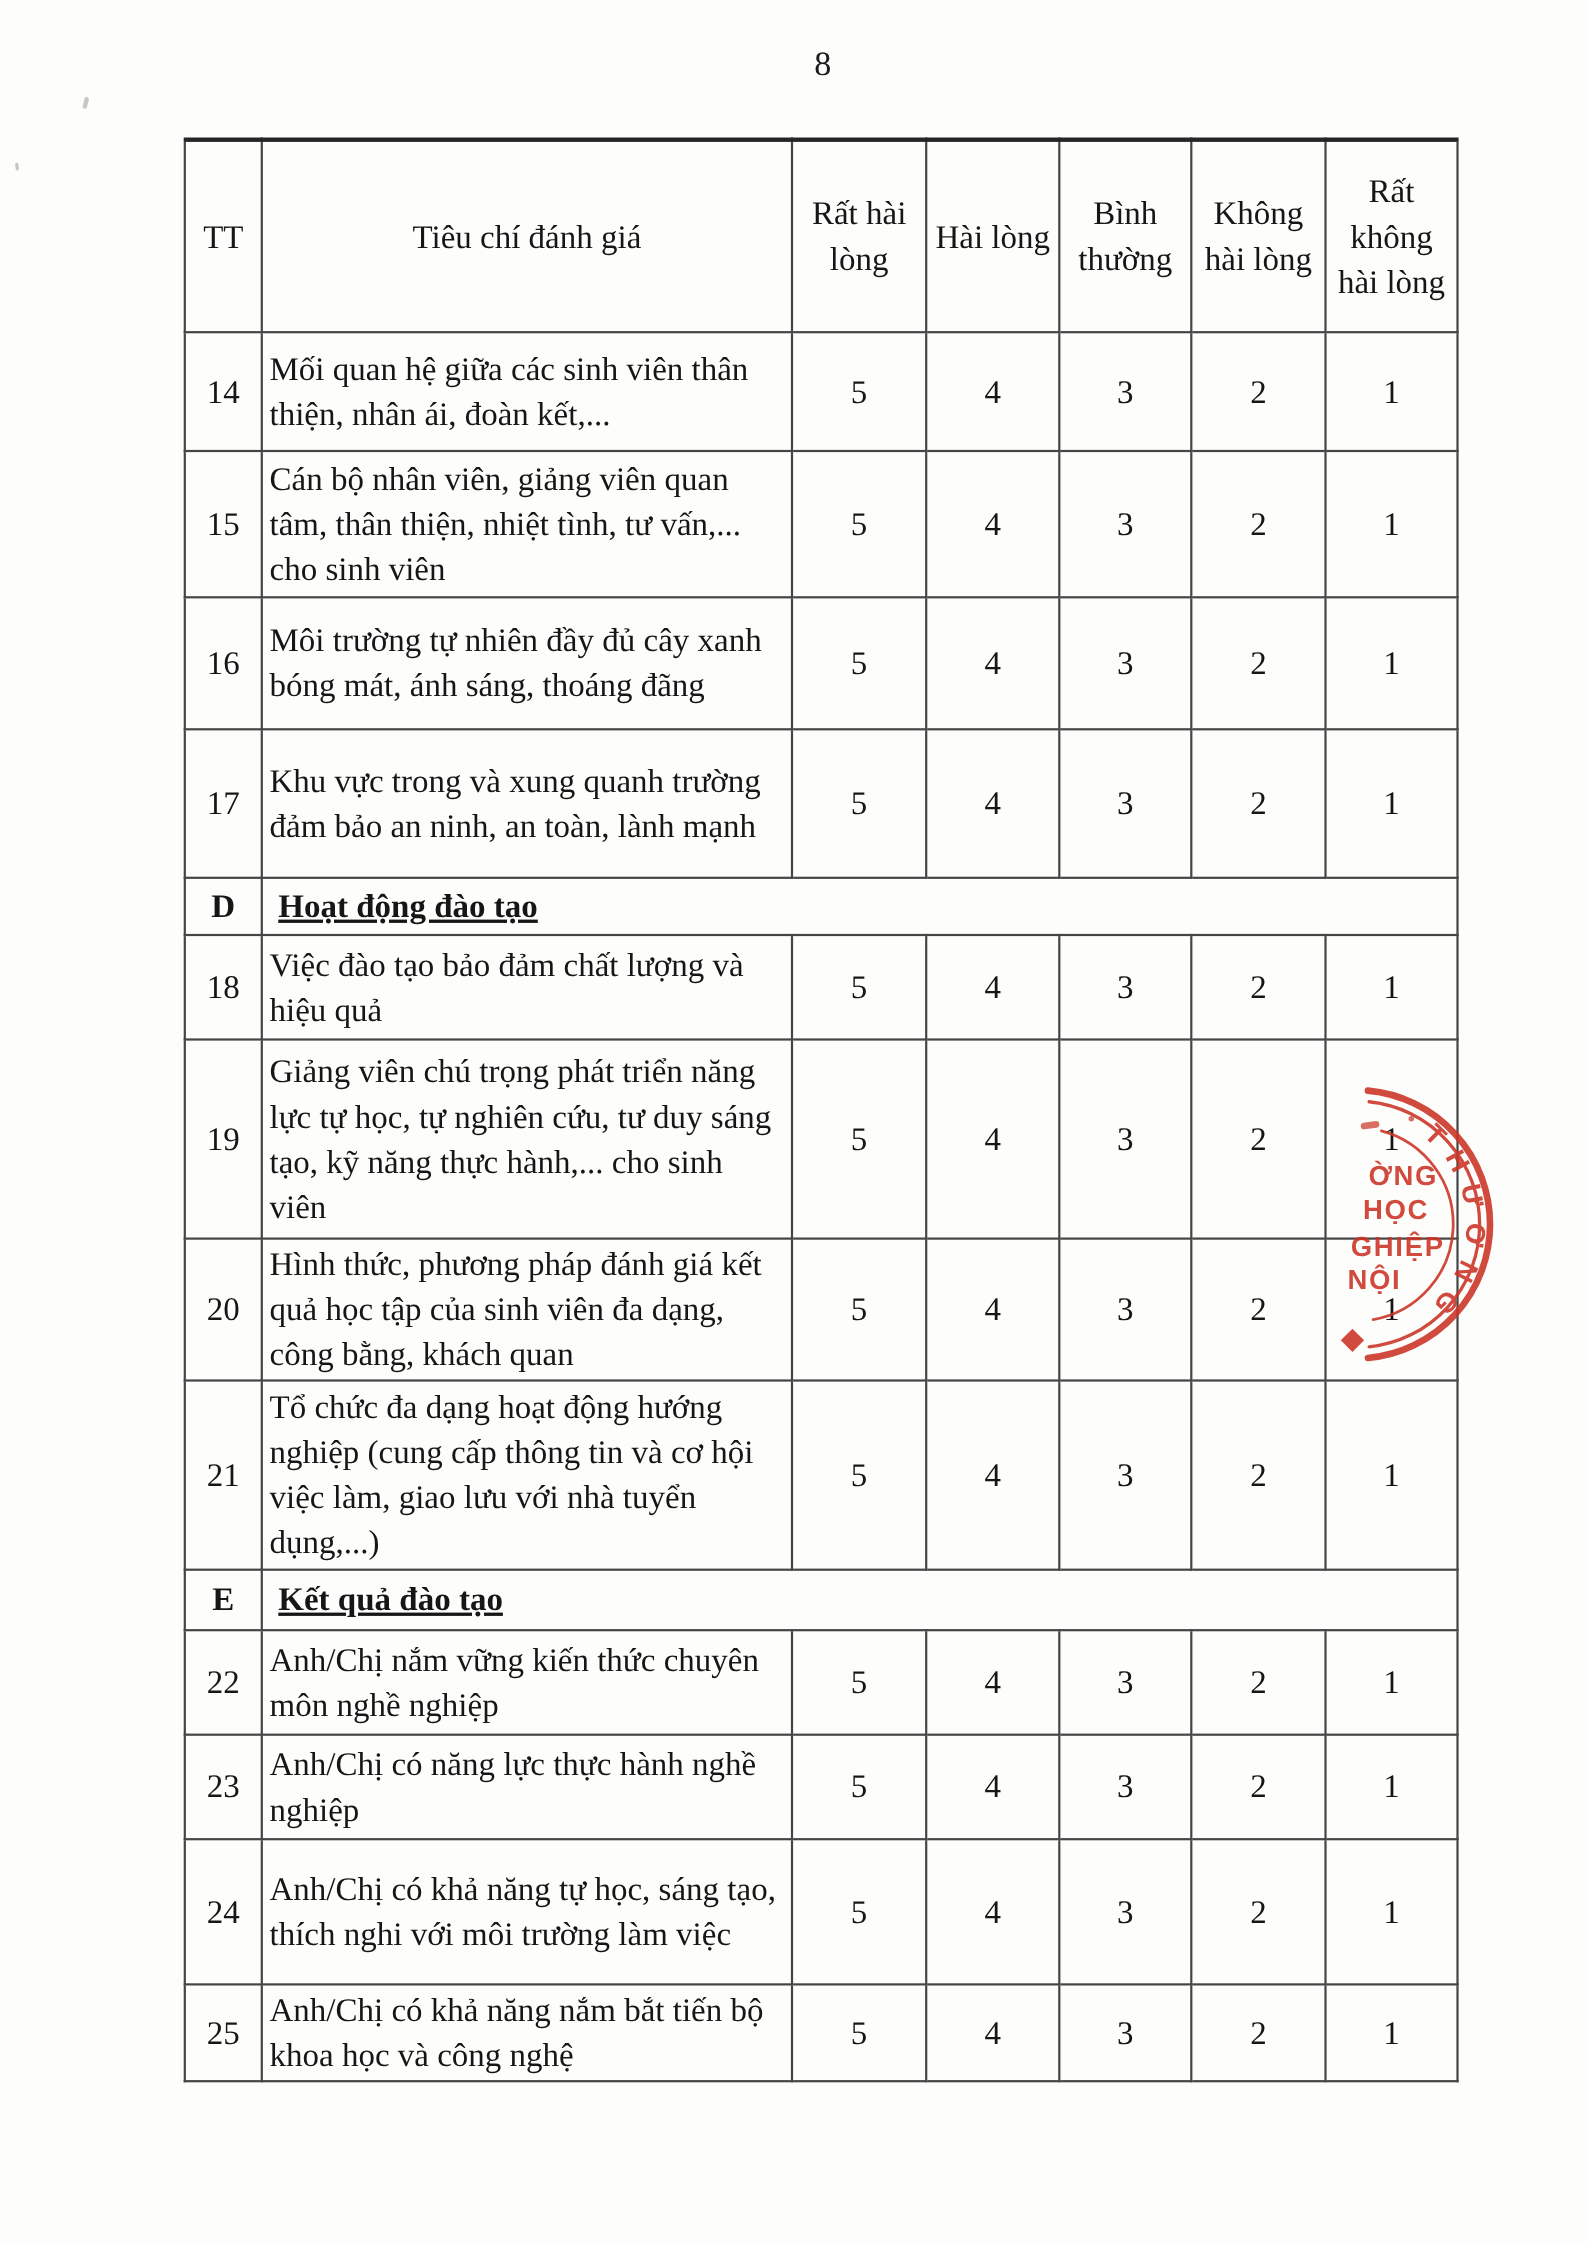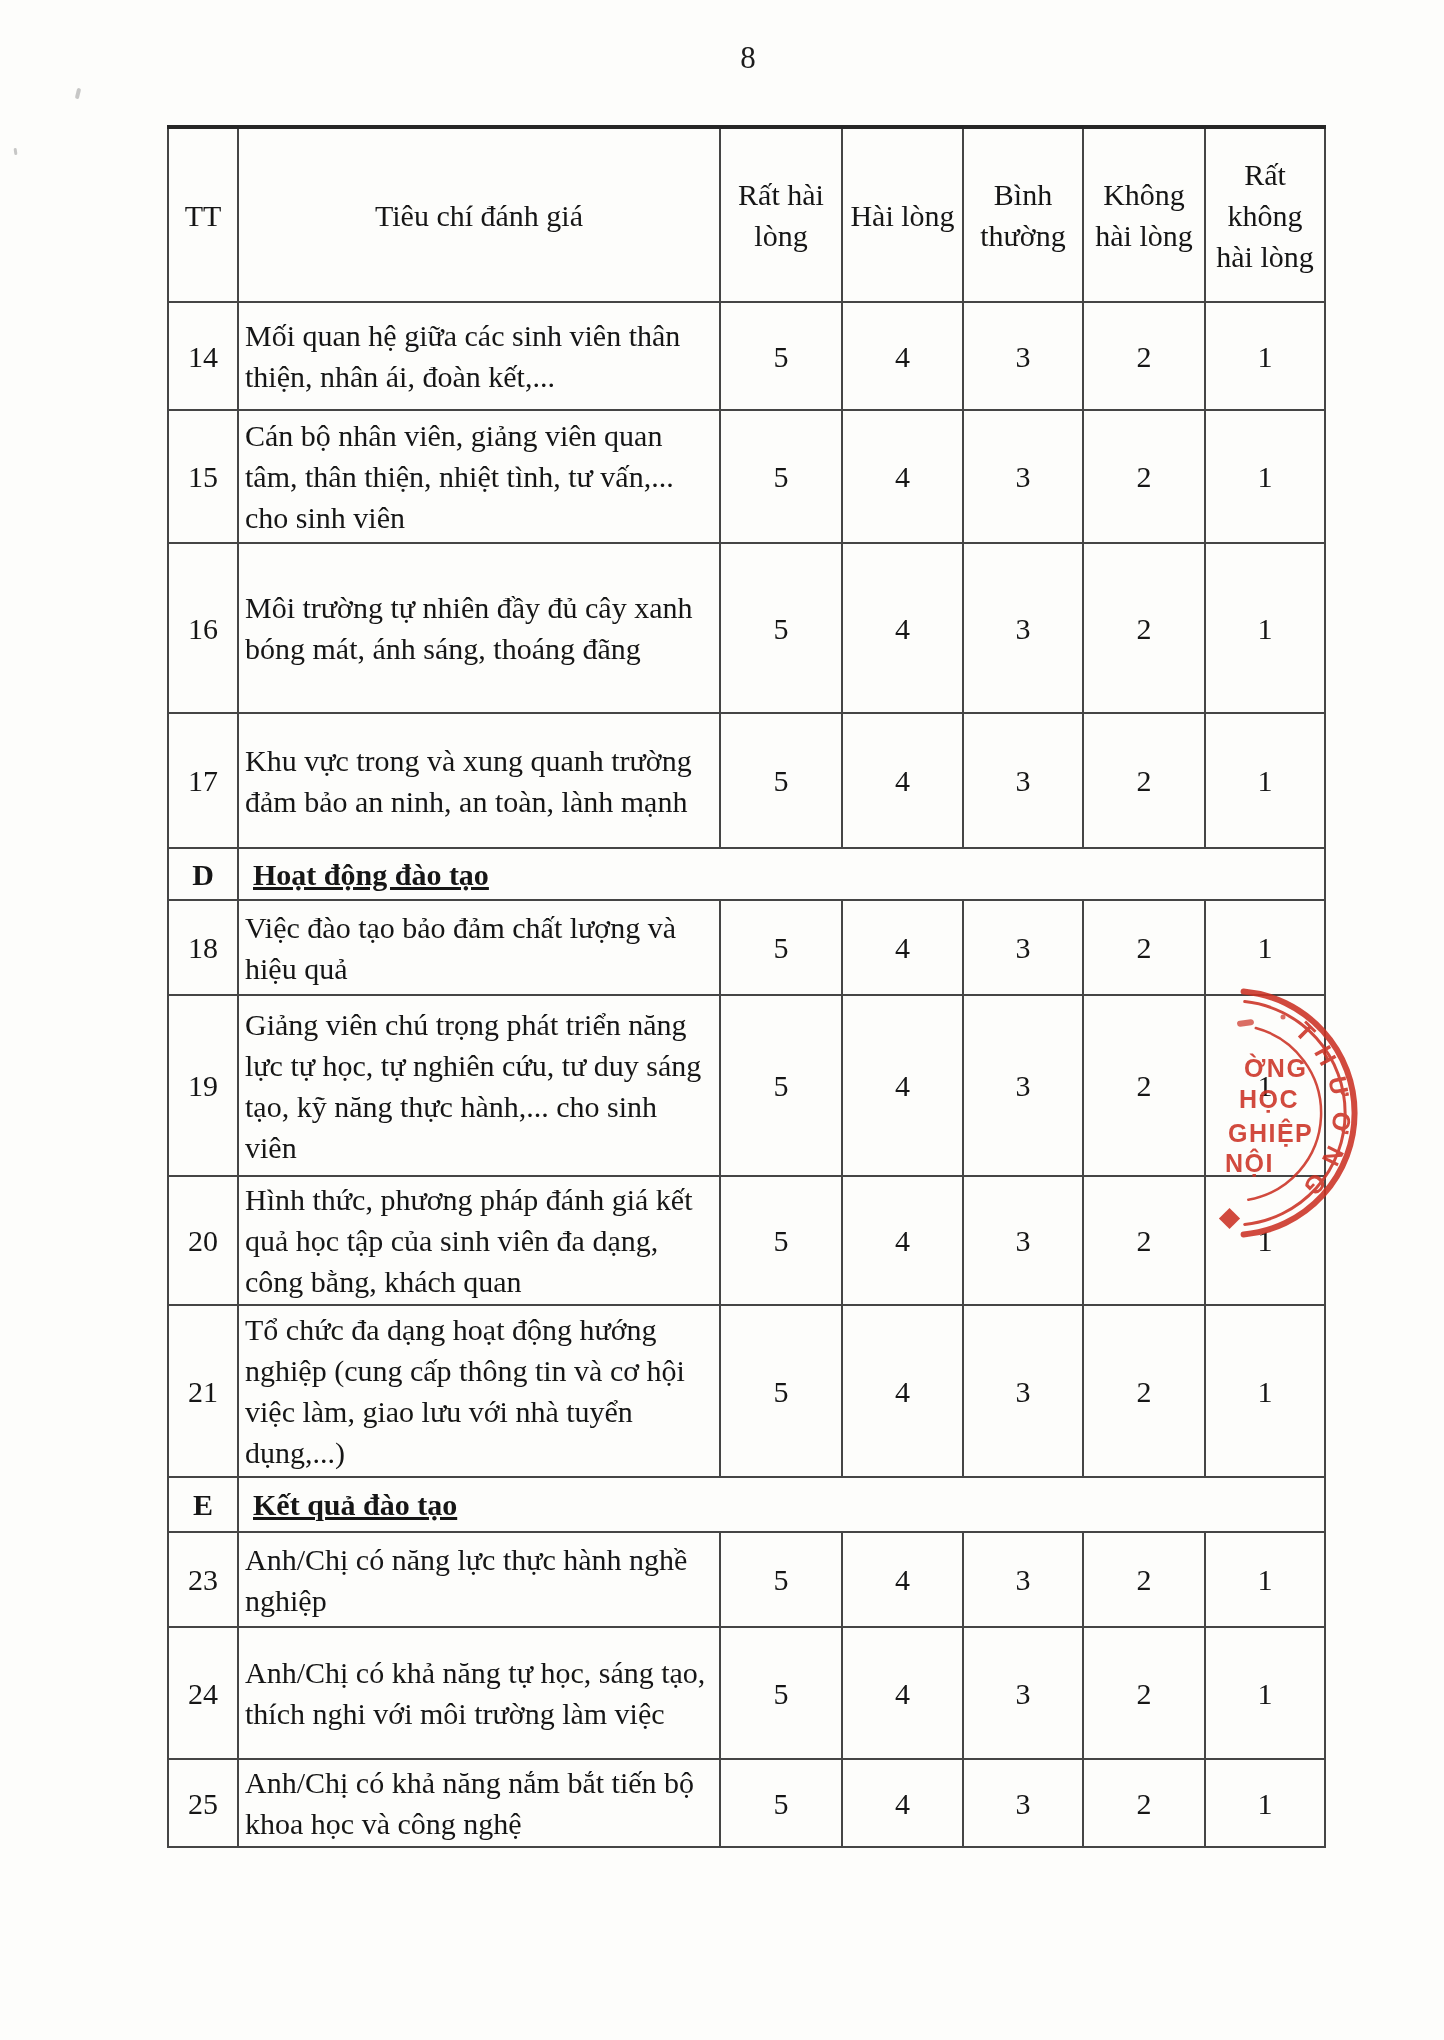--- a/index.html
+++ b/index.html
@@ -92,21 +92,21 @@
         </tr>
         <tr style="height: 133px;">
           <td class="c-tt">15</td>
           <td class="c-crit">Cán bộ nhân viên, giảng viên quan tâm, thân thiện, nhiệt tình, tư vấn,... cho sinh viên</td>
           <td class="c-val">5</td>
           <td class="c-val">4</td>
           <td class="c-val">3</td>
           <td class="c-val">2</td>
           <td class="c-val">1</td>
         </tr>
-        <tr style="height: 170px;">
+        <tr style="height: 120px;">
           <td class="c-tt">16</td>
           <td class="c-crit">Môi trường tự nhiên đầy đủ cây xanh bóng mát, ánh sáng, thoáng đãng</td>
           <td class="c-val">5</td>
           <td class="c-val">4</td>
           <td class="c-val">3</td>
           <td class="c-val">2</td>
           <td class="c-val">1</td>
         </tr>
         <tr style="height: 135px;">
           <td class="c-tt">17</td>
@@ -153,20 +153,29 @@
           <td class="c-crit">Tổ chức đa dạng hoạt động hướng nghiệp (cung cấp thông tin và cơ hội việc làm, giao lưu với nhà tuyển dụng,...)</td>
           <td class="c-val">5</td>
           <td class="c-val">4</td>
           <td class="c-val">3</td>
           <td class="c-val">2</td>
           <td class="c-val">1</td>
         </tr>
         <tr style="height: 55px;">
           <td class="c-tt sec">E</td>
           <td class="c-crit sec" colspan="6">Kết quả đào tạo</td>
+        </tr>
+        <tr style="height: 95px;">
+          <td class="c-tt">22</td>
+          <td class="c-crit">Anh/Chị nắm vững kiến thức chuyên môn nghề nghiệp</td>
+          <td class="c-val">5</td>
+          <td class="c-val">4</td>
+          <td class="c-val">3</td>
+          <td class="c-val">2</td>
+          <td class="c-val">1</td>
         </tr>
         <tr style="height: 95px;">
           <td class="c-tt">23</td>
           <td class="c-crit">Anh/Chị có năng lực thực hành nghề nghiệp</td>
           <td class="c-val">5</td>
           <td class="c-val">4</td>
           <td class="c-val">3</td>
           <td class="c-val">2</td>
           <td class="c-val">1</td>
         </tr>

